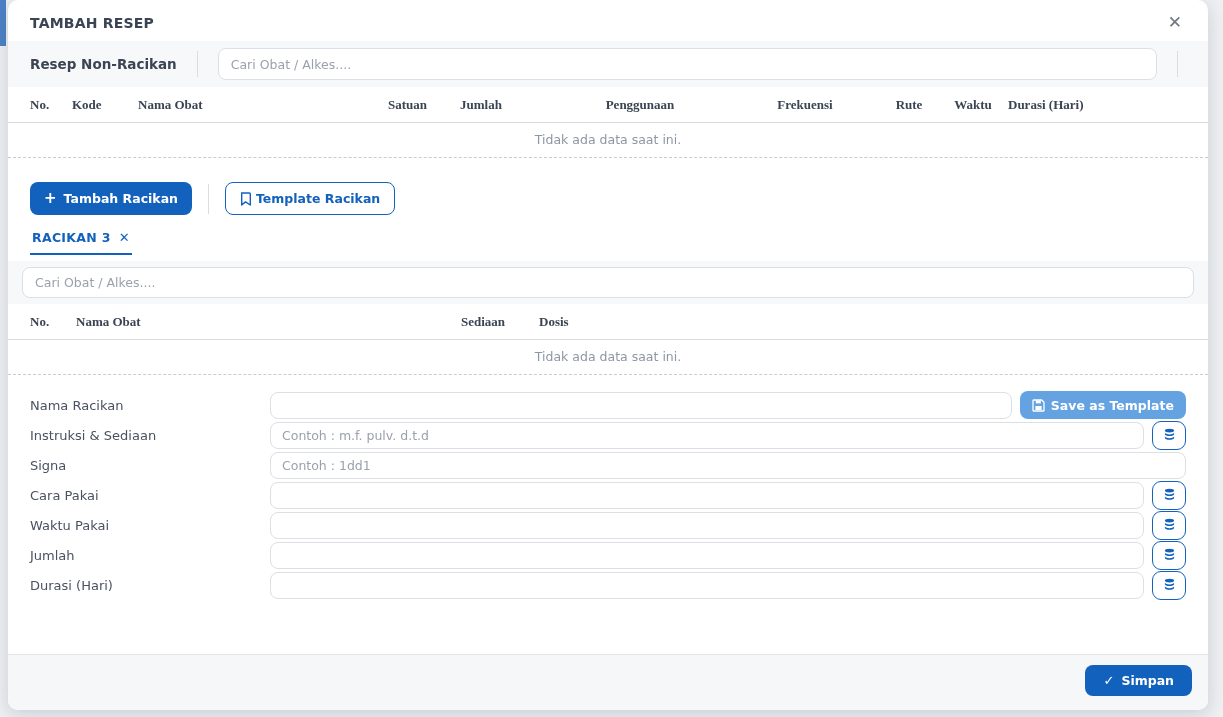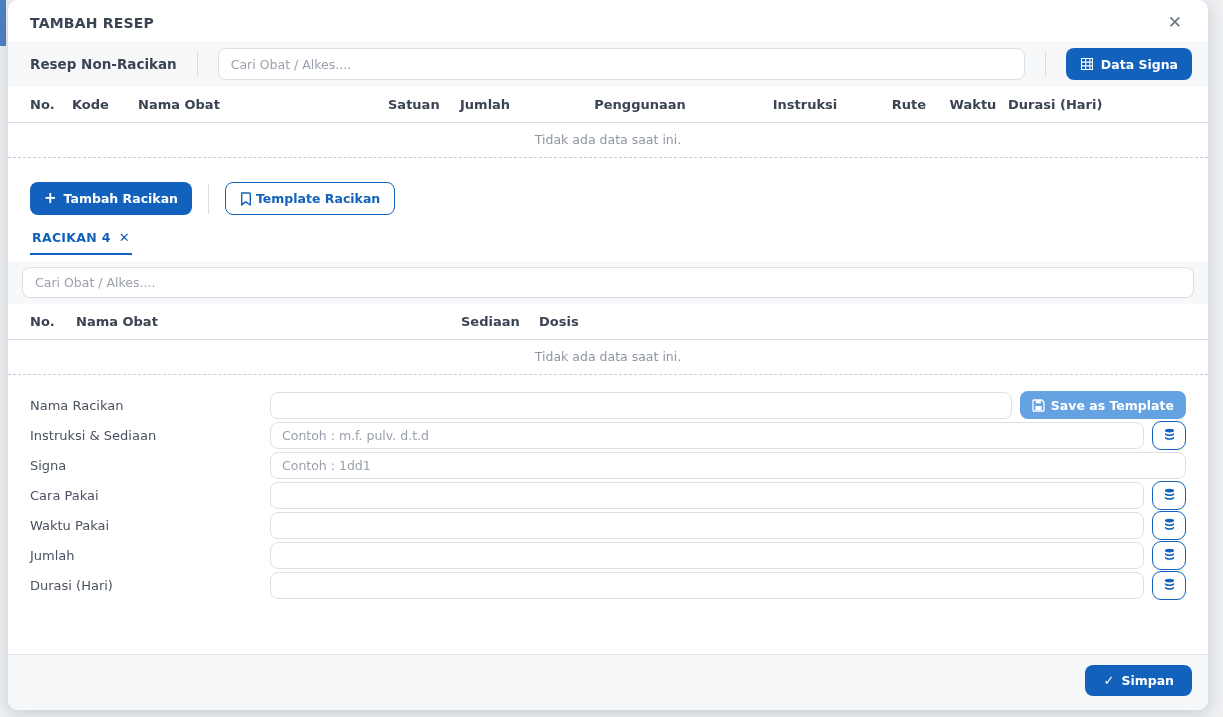--- a/index.html
+++ b/index.html
@@ -32,21 +32,21 @@
   }
   input::placeholder { color:#9ba1ac; opacity:1; }
   .btn-primary {
     display:inline-flex; align-items:center; gap:7px; justify-content:center;
     background:#1262bd; color:#fff; border:none; border-radius:8px;
     height:32px; padding:0 14px; font-size:12.5px; font-weight:bold; cursor:pointer;
     font-family:"DejaVu Sans","Liberation Sans",sans-serif; white-space:nowrap;
   }
   
   .thead { display:grid; align-items:center; padding:0 22px; height:36px;
-           border-bottom:1px solid #d9dce1; font-size:13px; font-weight:bold; color:#3b4453; }
+           border-bottom:1px solid #d9dce1; font-size:13px; font-weight:bold; color:#3b4453;font-family:Liberation Serif, serif; }
   .thead1 { grid-template-columns:42px 66px 250px 72px 90px 180px 150px 58px 70px 1fr; }
   .thead2 { grid-template-columns:46px 385px 78px 1fr; }
   .th { white-space:nowrap; }
   .t-center { text-align:center; }
   .empty-row {
     text-align:center; color:#8f96a3; font-size:12.5px;
     padding:9px 0 10px 0; border-bottom:1px dashed #c6ccd3;
   }
   
   .racikan-actions { display:flex; align-items:center; padding:24px 22px 0 22px; }
@@ -113,38 +113,30 @@
   <div class="modal-header">
     <div class="modal-title">TAMBAH RESEP</div>
     <div class="close">✕</div>
   </div>
 
   <div class="toolbar">
     <span class="section-label">Resep Non-Racikan</span>
     <span class="vdiv"></span>
     <input class="tb-input" placeholder="Cari Obat / Alkes...." style="">
     <span class="vdiv"></span>
-    <button class="btn-primary">
-      <span>
-        <svg width="14" height="14" viewBox="0 0 14 14">
-            <path fill="#fff" d="M1 1h12v12H1zM2 2v2.6h3.2V2zm4.2 0v2.6h3.2V2zm4.2 0v2.6H12V2zM2 5.7v2.6h3.2V5.7zm4.2 0v2.6h3.2V5.7zm4.2 0v2.6H12V5.7zM2 9.4V12h3.2V9.4zm4.2 0V12h3.2V9.4zm4.2 0V12H12V9.4z" fill-rule="evenodd"></path>
-          </svg>
-      </span>
-      <span>Data Signa</span>
-    </button>
   </div>
 
   <div class="thead thead1">
     <div class="th">No.</div>
     <div class="th">Kode</div>
     <div class="th">Nama Obat</div>
     <div class="th">Satuan</div>
     <div class="th">Jumlah</div>
     <div class="th t-center">Penggunaan</div>
-    <div class="th t-center">Instruksi</div>
+    <div class="th t-center">Frekuensi</div>
     <div class="th t-center">Rute</div>
     <div class="th t-center">Waktu</div>
     <div class="th">Durasi (Hari)</div>
   </div>
   <div class="empty-row">Tidak ada data saat ini.</div>
 
   <div class="racikan-actions">
     <button class="btn-primary btn-lg">
       <span class="plus">+</span>
       <span>Tambah Racikan</span>
@@ -155,21 +147,21 @@
         <svg width="11" height="14" viewBox="0 0 11 14">
             <path d="M1.5 1h8a.8.8 0 0 1 .8.8V13L5.5 9.9 1.7 13V1.8a.8.8 0 0 1 .8-.8z" fill="none" stroke="#1262bd" stroke-width="1.4" stroke-linejoin="round"></path>
           </svg>
       </span>
       <span>Template Racikan</span>
     </button>
   </div>
 
   <div class="tabs">
     <div class="tab">
-      <span>RACIKAN 4</span>
+      <span>RACIKAN 3</span>
       <span class="tab-close">✕</span>
     </div>
   </div>
 
   <div class="search-band2">
     <input class="search2" placeholder="Cari Obat / Alkes...." style="">
   </div>
 
   <div class="thead thead2">
     <div class="th">No.</div>

